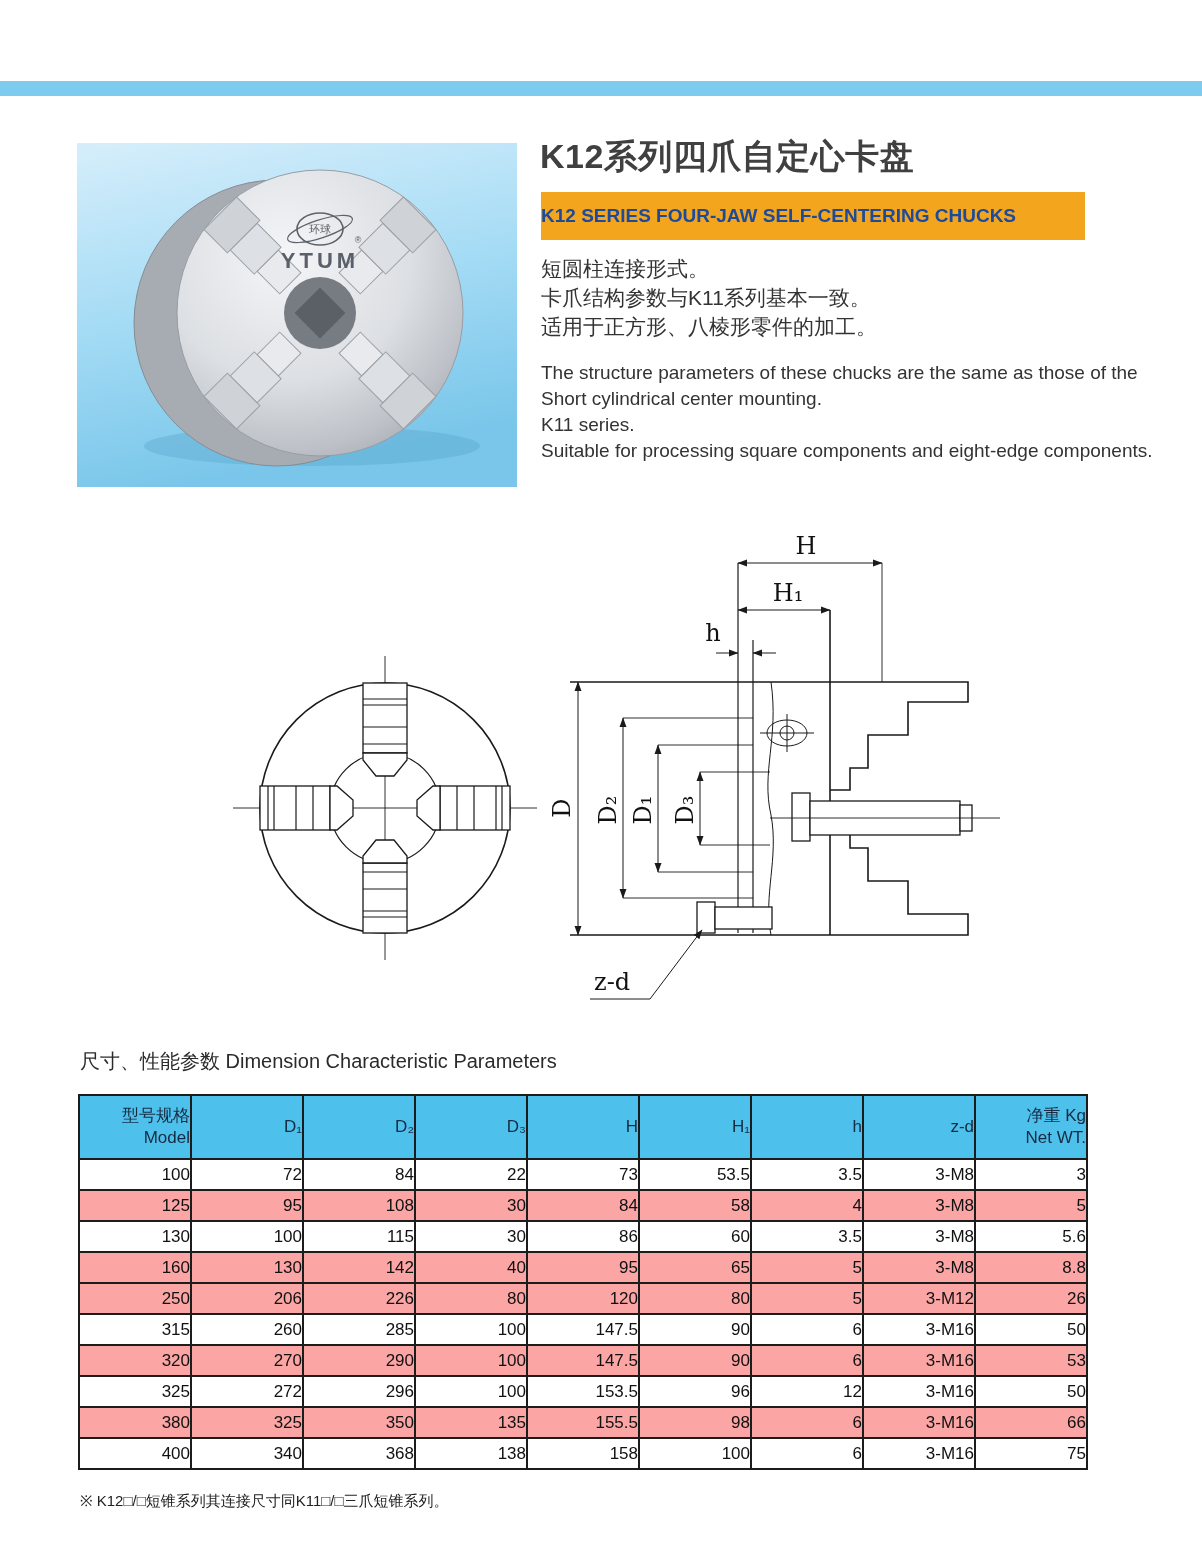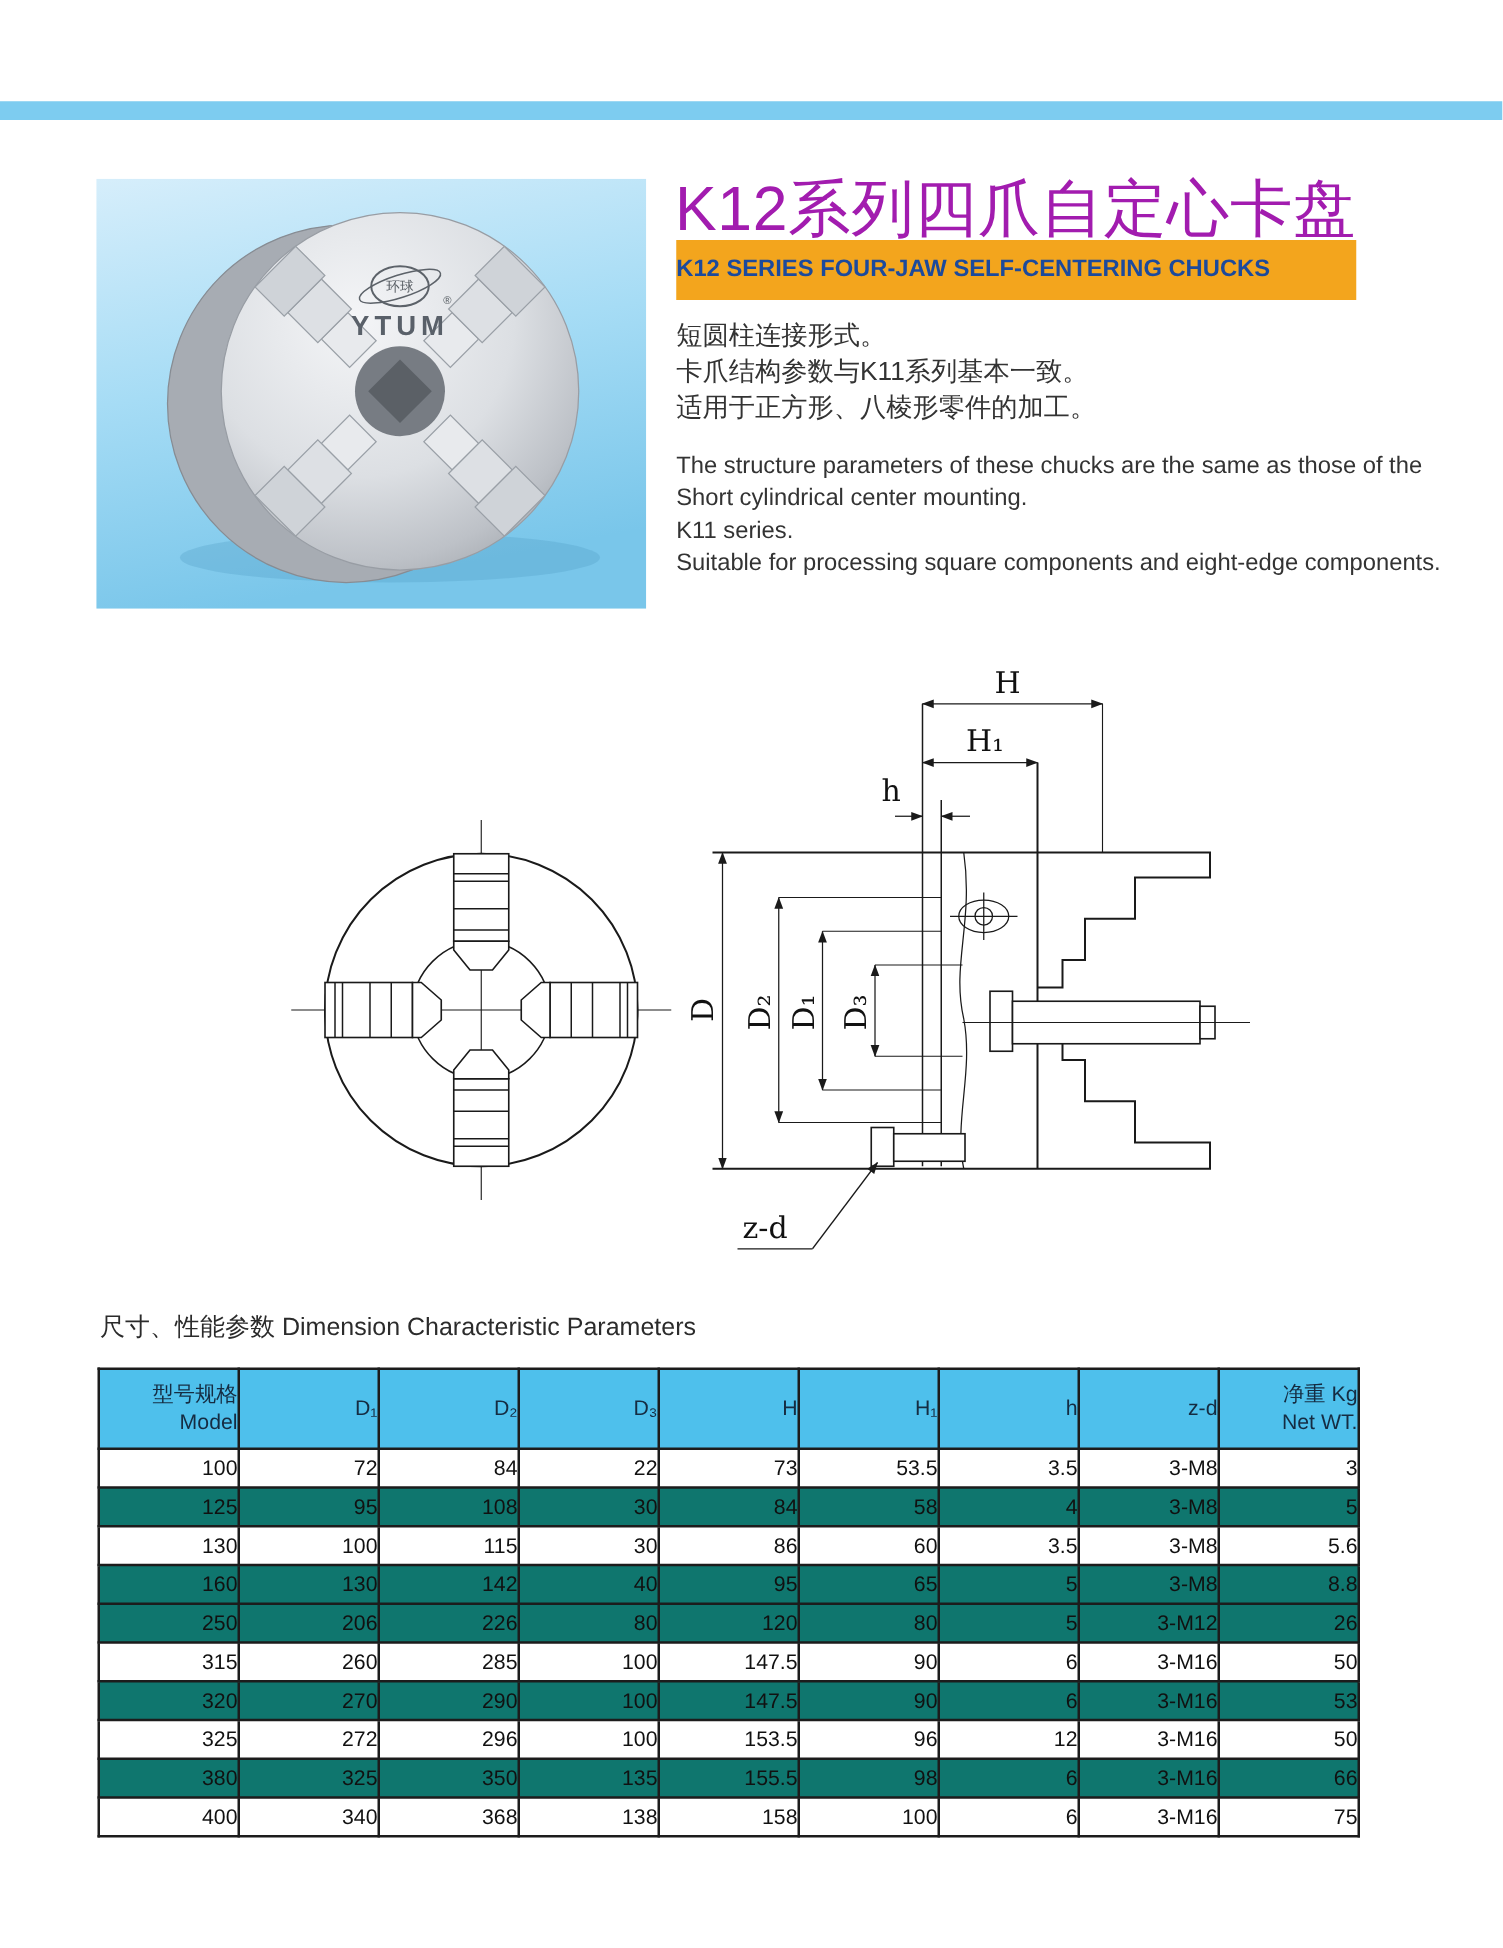--- a/index.html
+++ b/index.html
@@ -2,35 +2,35 @@
 <html><head>
 <meta charset="utf-8">
 <style>
   html,body{margin:0;padding:0}
   body{
     width:1202px;height:1558px;position:relative;background:#fff;
     font-family:"Liberation Sans",sans-serif;overflow:hidden;color:#222;
   }
   .topbar{position:absolute;left:0;top:81px;width:1202px;height:15px;background:#7dccf0}
   .photo{position:absolute;left:77px;top:143px;width:440px;height:344px}
-  .title{position:absolute;left:540px;top:134px;font-size:50px;font-weight:normal;color:#a21caf;letter-spacing:.5px}
+  .title{position:absolute;left:540px;top:134px;font-size:34px;font-weight:bold;color:#404040;letter-spacing:.5px}
   .subbar{position:absolute;left:541px;top:192px;width:544px;height:48px;background:#f3a51d;
     display:flex;align-items:center;box-sizing:border-box;
     font-size:19px;font-weight:bold;color:#1c4a9c;white-space:nowrap}
   .zh{position:absolute;left:541px;top:254px;font-size:21px;line-height:29px;color:#333}
   .en{position:absolute;left:541px;top:360px;font-size:19px;line-height:26px;color:#333;white-space:nowrap}
   .drawing{position:absolute;left:100px;top:520px}
   .caption{position:absolute;left:80px;top:1048px;font-size:20px;color:#2b2b2b}
   table.spec{position:absolute;left:78px;top:1094px;width:1010px;border-collapse:collapse;
     table-layout:fixed;text-align:right;font-size:17px;color:#111}
   table.spec th{background:#4ec0ec;height:62px;font-weight:normal;white-space:pre-line;
     color:#152c42;font-size:17px;line-height:22px}
   table.spec td{height:29px;background:#fff}
   table.spec th,table.spec td{border:2px solid #1c1c1c;padding:0}
-  table.spec tr.alt td{background:#0f766e}
+  table.spec tr.alt td{background:#fca5a5}
   .footnote{position:absolute;left:80px;top:1490px;font-size:15px;line-height:22px;color:#222}
   .footnote .l2{padding-left:20px}
   
   .ln{stroke:#1a1a1a;fill:none}
   .thick{stroke-width:1.6}
   .mid{stroke-width:1.2}
   .thin{stroke-width:.9}
   .dim{stroke-width:1}
   .white{fill:#fff;stroke:#1a1a1a;stroke-width:1.3}
   .dlabel{font-family:"DejaVu Serif",serif;font-size:24px;fill:#111}
@@ -329,13 +329,14 @@
         <td>158</td>
         <td>100</td>
         <td>6</td>
         <td>3-M16</td>
         <td>75</td>
       </tr>
     </tbody>
 </table>
 
 <div class="footnote">
+  <div class="l1">※ K12□/□短锥系列其连接尺寸同K11□/□三爪短锥系列。</div>
 </div>
 
 </body></html>

